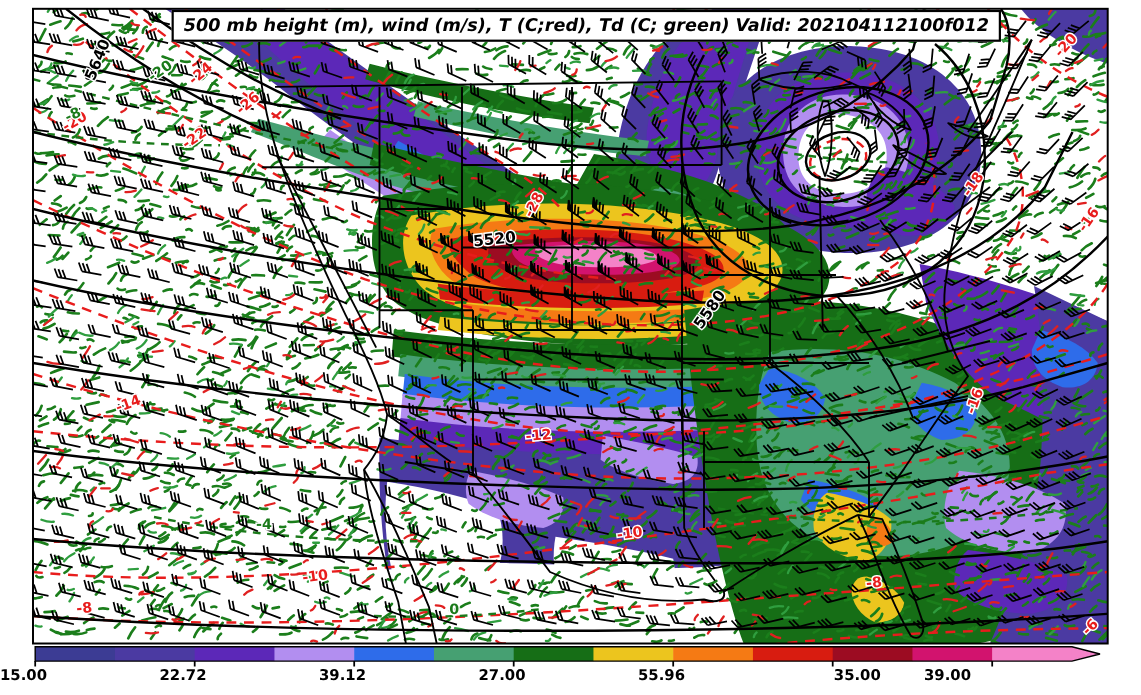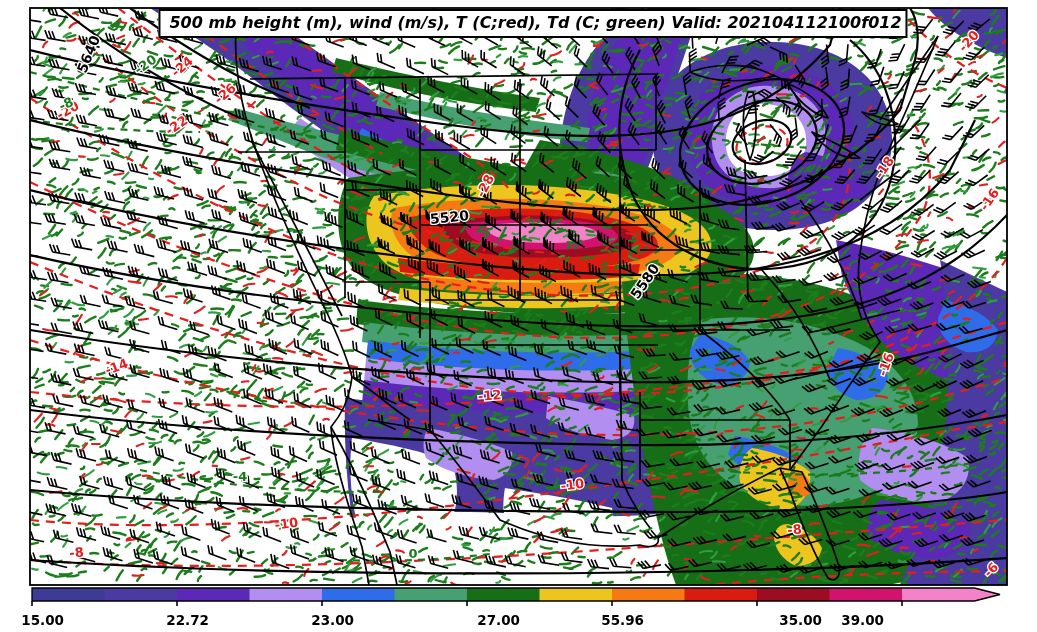--- a/index.html
+++ b/index.html
@@ -1,25 +1,25 @@
 <!DOCTYPE html>
 <html><head>
 <meta charset="utf-8">
 <style>
   html,body{margin:0;padding:0;background:#ffffff;}
   .fig{position:relative;width:1037px;height:632px;background:#ffffff;overflow:hidden;
        font-family:"DejaVu Sans","Liberation Sans",sans-serif;}
   .fig svg{position:absolute;left:0;top:0;}
   .titlebox{position:absolute;top:9px;left:533px;transform:translateX(-50%);
-            background:#ffffff;border:2px solid #000;padding:2px 4px 3px 9px;
+            background:#ffffff;border:2px solid #000;padding:2px 9px 3px 9px;
             font-style:italic;font-weight:bold;font-size:16px;color:#000;white-space:nowrap;
             line-height:1.25;}
   .cbar-labels{position:absolute;left:0;top:606px;width:1037px;height:20px;}
-  .cbar-labels span{position:absolute;width:64px;text-align:right;
-            font-weight:bold;font-size:13.5px;color:#000;margin-top:6px;}
+  .cbar-labels span{position:absolute;width:64px;text-align:left;
+            font-weight:bold;font-size:13.5px;color:#000;}
 </style>
 </head>
 <body>
 
 <div class="fig">
   <svg id="map" width="1037" height="632" viewBox="0 0 1037 632">
       <defs>
         <clipPath id="mapclip">
           <rect x="30" y="8" width="977" height="577"></rect>
         </clipPath>
@@ -226,19 +226,19 @@
         <line x1="757" y1="601" x2="757" y2="606" stroke="#000" stroke-width="1.6"></line>
         <line x1="902" y1="601" x2="902" y2="606" stroke="#000" stroke-width="1.6"></line>
       </g>
     </svg>
   <div class="titlebox">
     <span>500 mb height (m), wind (m/s), T (C;red), Td (C; green) Valid: 202104112100f012</span>
   </div>
   <div class="cbar-labels">
     <span style="left:0px">15.00</span>
     <span style="left:145px">22.72</span>
-    <span style="left:290px">23.00</span>
-    <span style="left:456px">27.00</span>
+    <span style="left:290px">39.12</span>
+    <span style="left:435px">27.00</span>
     <span style="left:580px">55.96</span>
     <span style="left:758px">35.00</span>
-    <span style="left:820px">39.00</span>
+    <span style="left:840px">39.00</span>
   </div>
 </div>
 
 </body></html>

